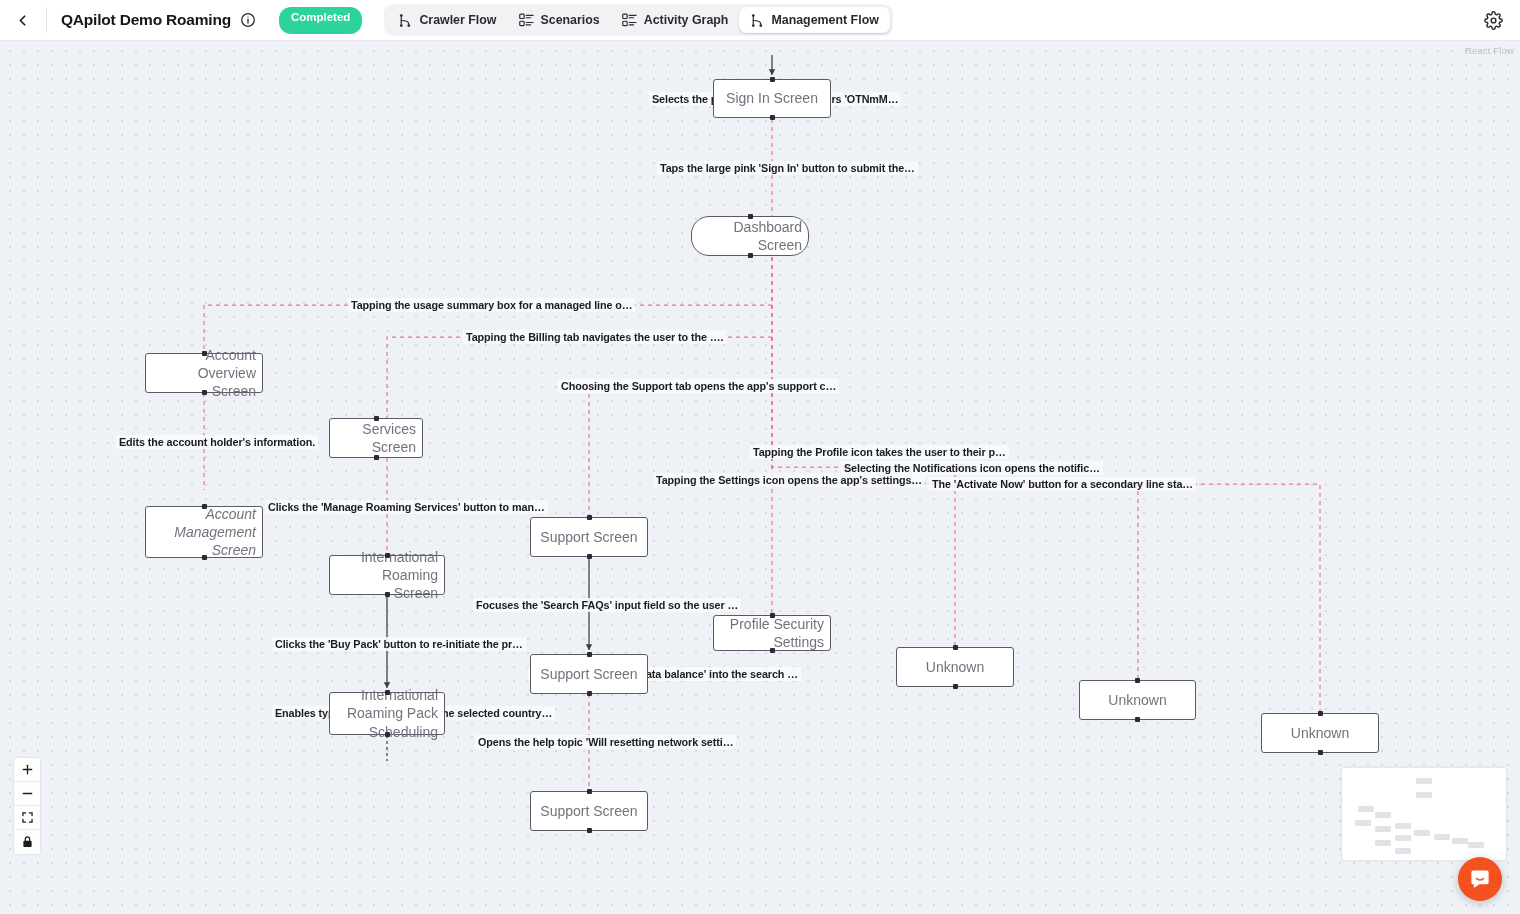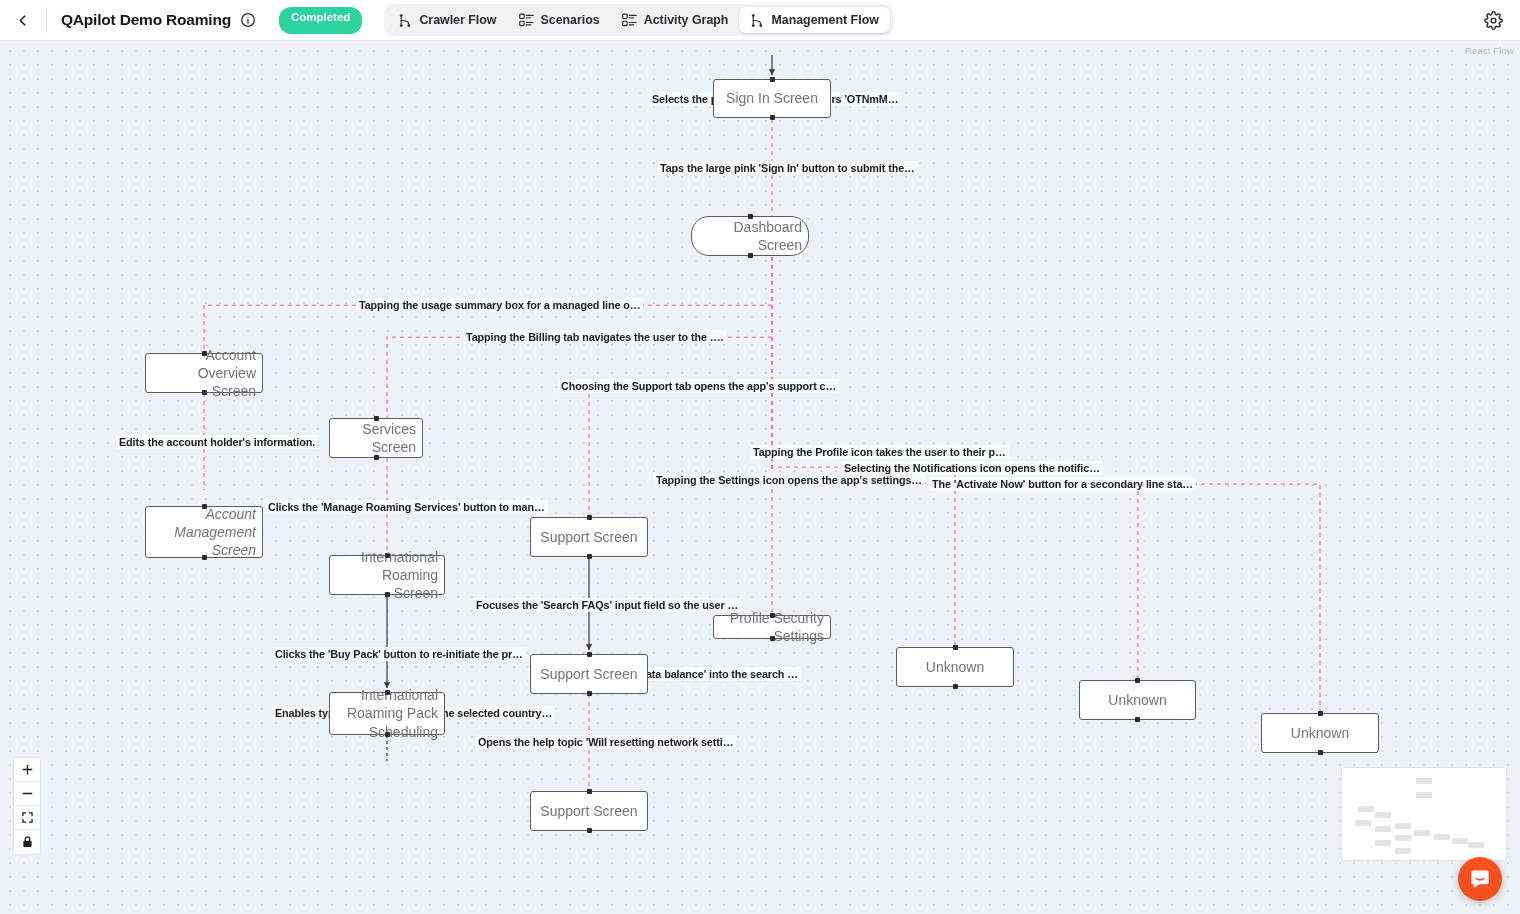--- a/index.html
+++ b/index.html
@@ -337,21 +337,21 @@
         <div class="node" style="left: 530px; top: 476px; width: 118px; height: 40px;">
           <span class="handle top"></span>
           <span>Support Screen</span>
           <span class="handle bot"></span>
         </div>
         <div class="node" style="left: 329px; top: 514px; width: 116px; height: 40px;">
           <span class="handle top"></span>
           <span>International Roaming Screen</span>
           <span class="handle bot"></span>
         </div>
-        <div class="node" style="left: 713px; top: 574px; width: 118px; height: 24px;">
+        <div class="node" style="left: 713px; top: 574px; width: 118px; height: 36px;">
           <span class="handle top"></span>
           <span>Profile Security Settings</span>
           <span class="handle bot"></span>
         </div>
         <div class="node" style="left: 896px; top: 606px; width: 118px; height: 40px;">
           <span class="handle top"></span>
           <span>Unknown</span>
           <span class="handle bot"></span>
         </div>
         <div class="node" style="left: 530px; top: 613px; width: 118px; height: 40px;">
@@ -376,31 +376,31 @@
         </div>
         <div class="node" style="left: 530px; top: 750px; width: 118px; height: 40px;">
           <span class="handle top"></span>
           <span>Support Screen</span>
           <span class="handle bot"></span>
         </div>
       </div>
     <div class="flow-layer" id="labels-layer">
         <div class="elabel" style="left: 649px; top: 51px;">Selects the password field and enters 'OTNmM…</div>
         <div class="elabel" style="left: 657px; top: 120px;">Taps the large pink 'Sign In' button to submit the…</div>
-        <div class="elabel" style="left: 356px; top: 257px;">Tapping the usage summary box for a managed line o…</div>
+        <div class="elabel" style="left: 348px; top: 257px;">Tapping the usage summary box for a managed line o…</div>
         <div class="elabel" style="left: 463px; top: 289px;">Tapping the Billing tab navigates the user to the ….</div>
         <div class="elabel" style="left: 558px; top: 338px;">Choosing the Support tab opens the app's support c…</div>
         <div class="elabel" style="left: 116px; top: 394px;">Edits the account holder's information.</div>
         <div class="elabel" style="left: 653px; top: 387px; margin-top: 45px;">Tapping the Settings icon opens the app's settings…</div>
         <div class="elabel" style="left: 750px; top: 404px;">Tapping the Profile icon takes the user to their p…</div>
         <div class="elabel" style="left: 841px; top: 420px;">Selecting the Notifications icon opens the notific…</div>
         <div class="elabel" style="left: 929px; top: 436px;">The 'Activate Now' button for a secondary line sta…</div>
         <div class="elabel" style="left: 265px; top: 459px;">Clicks the 'Manage Roaming Services' button to man…</div>
         <div class="elabel" style="left: 473px; top: 557px;">Focuses the 'Search FAQs' input field so the user …</div>
-        <div class="elabel" style="left: 272px; top: 596px; margin-top: 10px;">Clicks the 'Buy Pack' button to re-initiate the pr…</div>
+        <div class="elabel" style="left: 272px; top: 596px;">Clicks the 'Buy Pack' button to re-initiate the pr…</div>
         <div class="elabel" style="left: 528px; top: 626px;">Enters 'how to check data balance' into the search …</div>
         <div class="elabel" style="left: 272px; top: 665px;">Enables typing a destination for the selected country…</div>
         <div class="elabel" style="left: 475px; top: 694px;">Opens the help topic 'Will resetting network setti…</div>
       </div>
 
     <div class="controls">
       <div class="ctrl-btn">
         <svg width="13" height="13" viewBox="0 0 20 20" stroke="#1b1b20" stroke-width="2" stroke-linecap="round">
           <line x1="10" y1="3.5" x2="10" y2="16.5"></line>
           <line x1="3.5" y1="10" x2="16.5" y2="10"></line>

